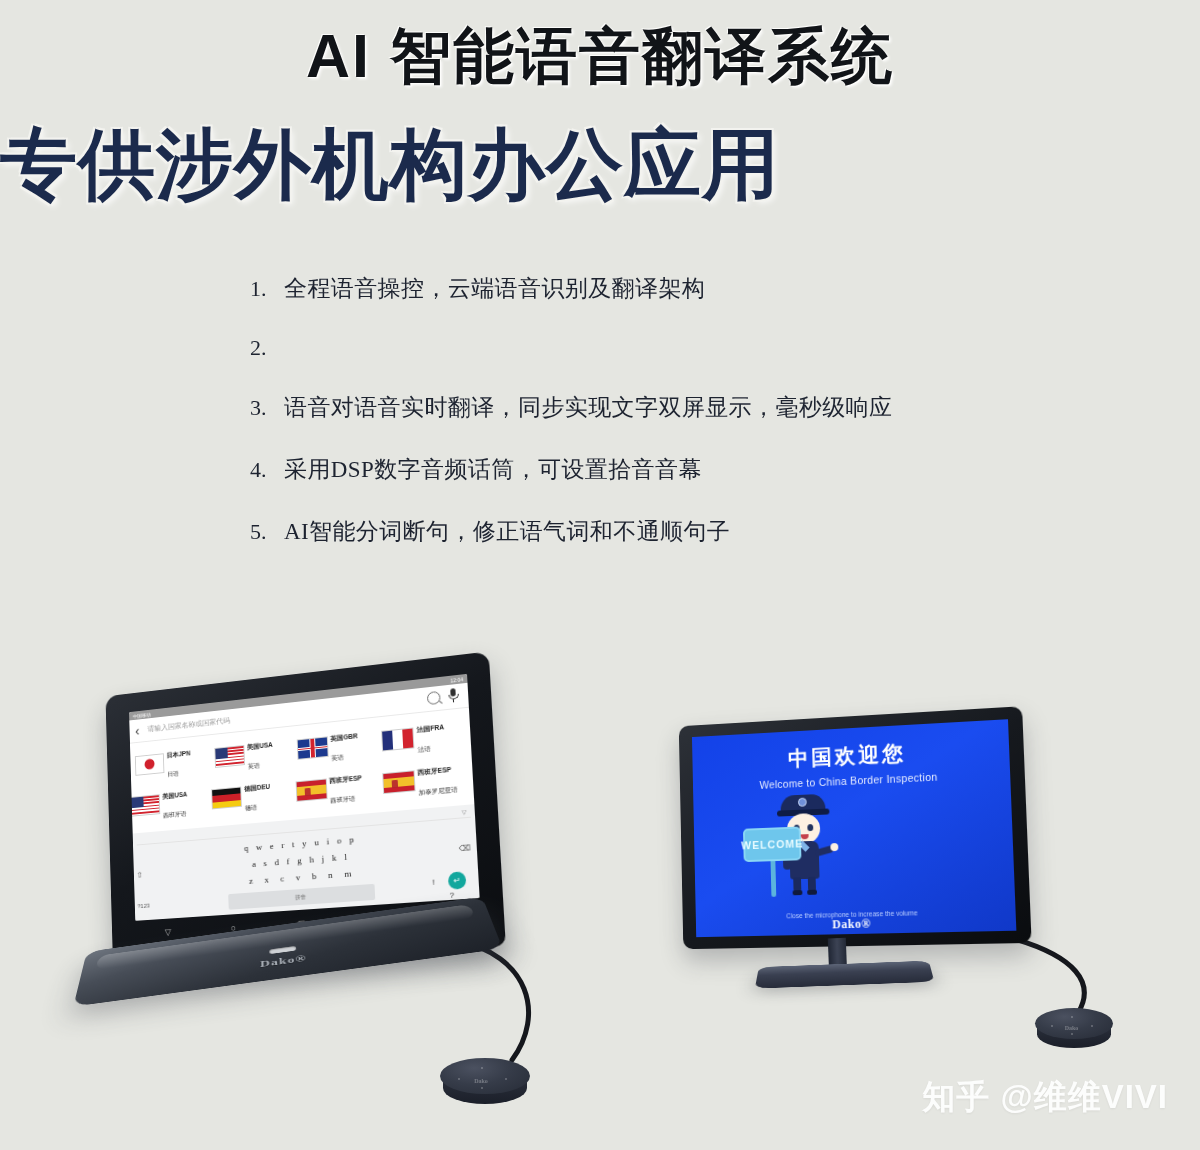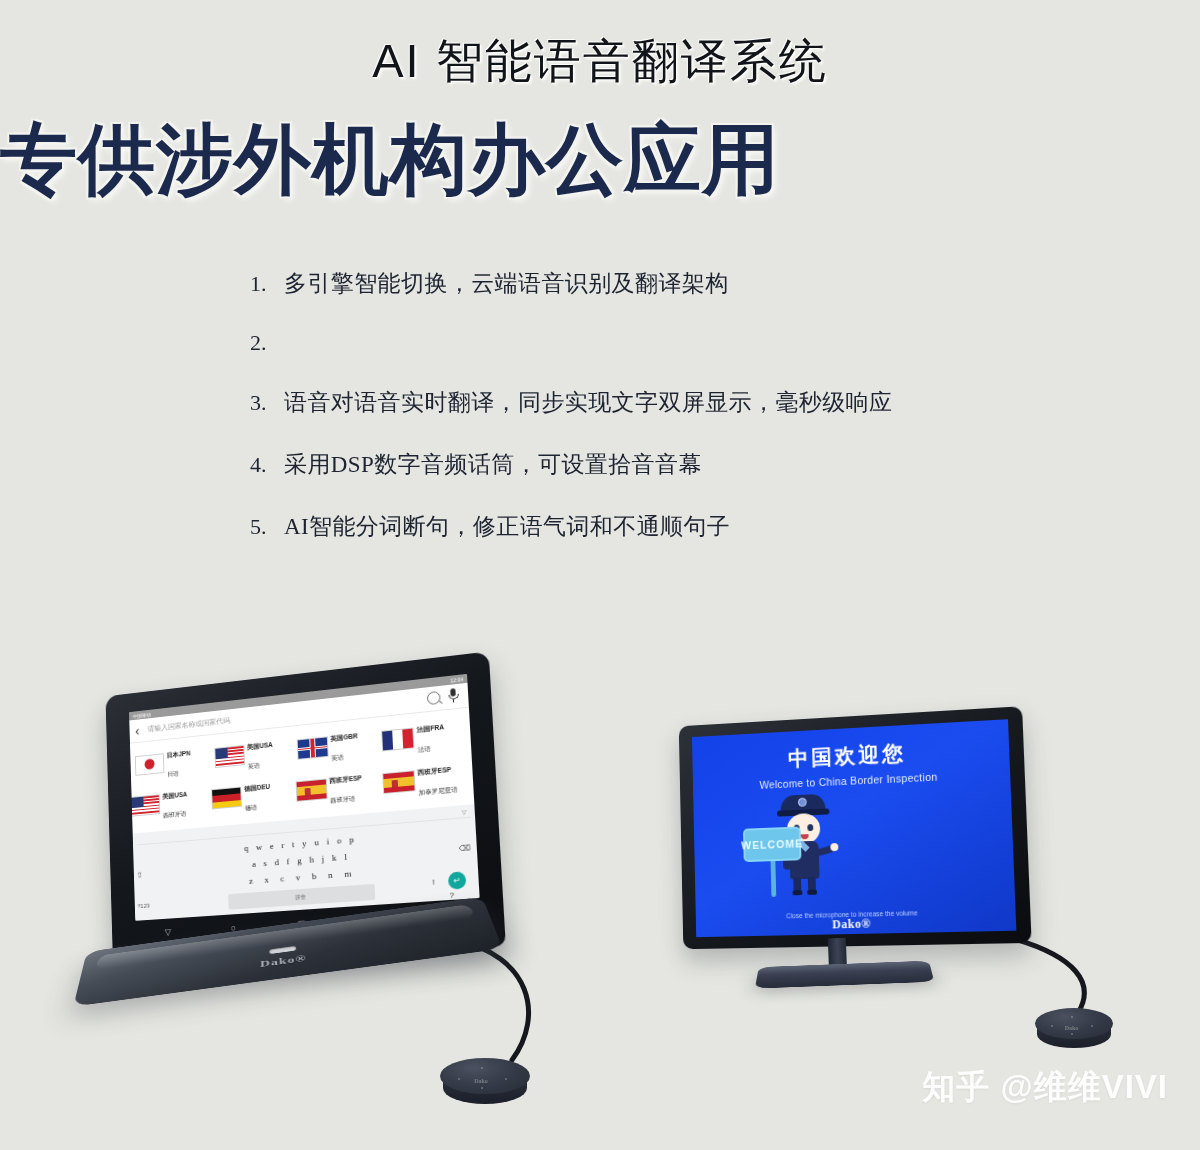--- a/index.html
+++ b/index.html
@@ -9,25 +9,25 @@
     background:#e5e6e1;
     font-family:"Liberation Sans","DejaVu Sans",sans-serif;
     position:relative;
   }
   .page { position:relative; width:1200px; height:1150px; overflow:hidden; }
 
   
   .title {
     text-align:center;
     font-family:"Liberation Sans","DejaVu Sans",sans-serif;
-    font-weight:normal;
-    font-size:47px;
+    font-weight:bold;
+    font-size:61px;
     letter-spacing:2px;
     color:#111418;
-    padding-top:30px;
+    padding-top:16px;
     text-shadow: 1px 1px 0 #fdfdfb, -1px -1px 0 #fdfdfb, 2px 2px 3px rgba(255,255,255,.9);
   }
   .headline {
     text-align:left;
     font-family:"Liberation Sans","DejaVu Sans",sans-serif;
     font-weight:bold;
     font-size:77px;
     line-height:1.05;
     color:#1b2a4c;
     margin-top:26px;
@@ -290,40 +290,40 @@
     z-index:1;
   }
   .puck .dot { position:absolute; width:2px; height:2px; border-radius:50%; background:rgba(255,255,255,.28); z-index:3;}
   .puck .logo{ position:absolute; z-index:3; font-size:6px; color:rgba(255,255,255,.30); font-family:"Liberation Serif",serif; font-weight:bold;}
   .puck1 { left:440px; top:403px; width:90px; height:58px; }
   .puck2 { left:1035px; top:353px; width:78px; height:50px; }
   svg.cables { position:absolute; left:0; top:0; width:1200px; height:495px; pointer-events:none; }
 
   
   .watermark {
-    position:absolute; right:32px; bottom:40px;
+    position:absolute; right:32px; bottom:30px;
     font-size:33px; color:#ffffff; font-weight:bold;
     letter-spacing:1px;
     text-shadow:0 1px 3px rgba(0,0,0,.07);
     font-family:"Liberation Sans","DejaVu Sans",sans-serif;
     opacity:.92;
   }
 </style>
 </head>
 <body>
 
 <div class="page">
 
   <div class="title">AI 智能语音翻译系统</div>
   <div class="headline">专供涉外机构办公应用</div>
 
   <div class="features">
     <div class="feature-row">
       <span class="feature-num">1.</span>
-      <span class="feature-text">多引擎智能切换，云端语音识别及翻译架构</span>
+      <span class="feature-text">全程语音操控，云端语音识别及翻译架构</span>
     </div>
     <div class="feature-row">
       <span class="feature-num">2.</span>
     </div>
     <div class="feature-row">
       <span class="feature-num">3.</span>
       <span class="feature-text">语音对语音实时翻译，同步实现文字双屏显示，毫秒级响应</span>
     </div>
     <div class="feature-row">
       <span class="feature-num">4.</span>

